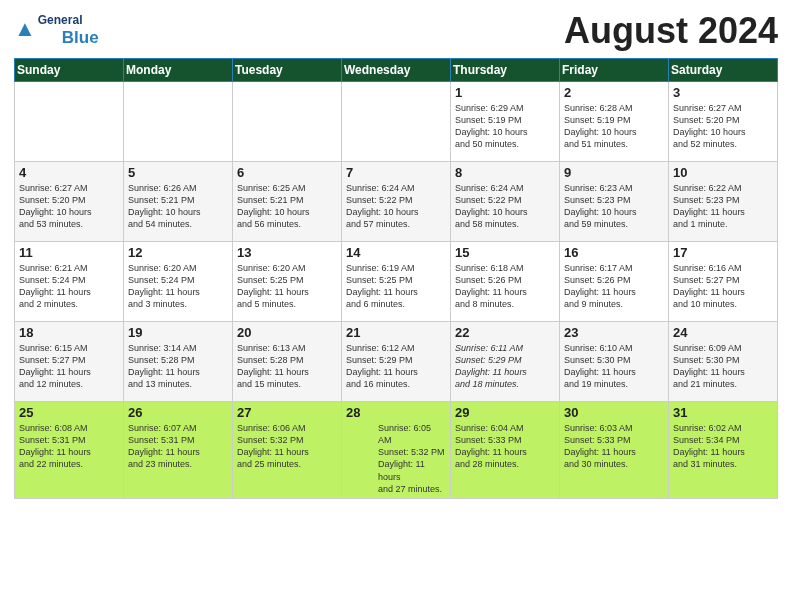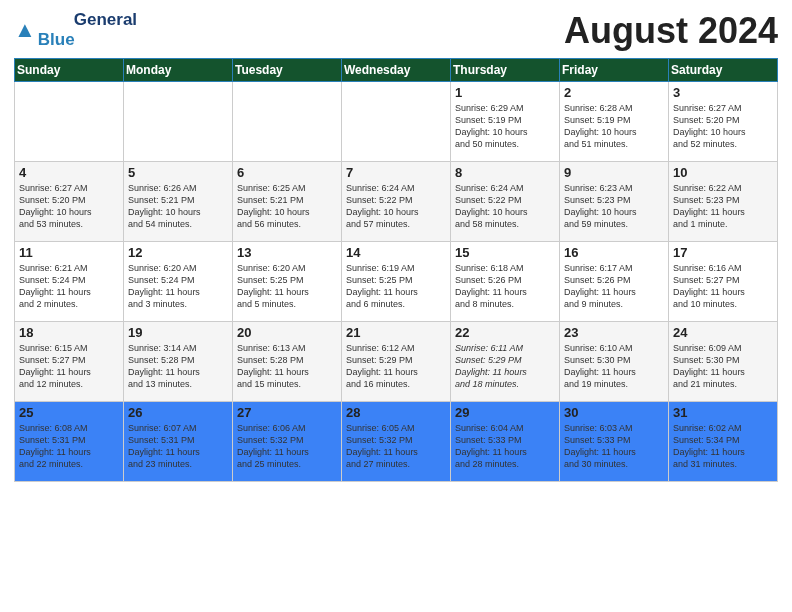--- a/index.html
+++ b/index.html
@@ -81,33 +81,33 @@
       line-height: 1.35;
     }
     .empty-cell {
       background: #f9f9f9;
     }
     
     .row-1 td { background: #fff; }
     .row-2 td { background: #f0f0f0; }
     .row-3 td { background: #fff; }
     .row-4 td { background: #f0f0f0; }
-    .row-5 td { background: #3b82f6; }
+    .row-5 td { background: #bef264; }
   </style>
 </head>
 <body>
 
 <div class="container">
   <div class="header-area">
     <div class="logo">
       <div class="logo-row">
         <span style="font-size:22px; color:#2980b9; margin-right:2px;">▲</span>
         <div>
-          <span style="font-size:17px; font-weight:bold; color:#1a3c6e;margin-left:36px;">General</span><br>
-          <span style="font-size:17px; font-weight:bold; color:#2980b9;">Blue</span>
+          <span style="font-size:12px; font-weight:bold; color:#1a3c6e;">General</span><br>
+          <span style="font-size:17px; font-weight:bold; color:#2980b9;margin-left:24px;">Blue</span>
         </div>
       </div>
     </div>
     <div class="title-area">
       <div class="month-year">August 2024</div>
     </div>
   </div>
 
   <table class="calendar-table">
     <thead>
@@ -319,21 +319,21 @@
           </td>
           <td>
             <span class="day-number">27</span>
             <div class="day-info" style="white-space: pre-line;">Sunrise: 6:06 AM
 Sunset: 5:32 PM
 Daylight: 11 hours
 and 25 minutes.</div>
           </td>
           <td>
             <span class="day-number">28</span>
-            <div class="day-info" style="white-space: pre-line;">Sunrise: 6:05 AM
+            <div class="day-info" style="white-space: pre-line; margin-left: 32px;">Sunrise: 6:05 AM
 Sunset: 5:32 PM
 Daylight: 11 hours
 and 27 minutes.</div>
           </td>
           <td>
             <span class="day-number">29</span>
             <div class="day-info" style="white-space: pre-line;">Sunrise: 6:04 AM
 Sunset: 5:33 PM
 Daylight: 11 hours
 and 28 minutes.</div>

